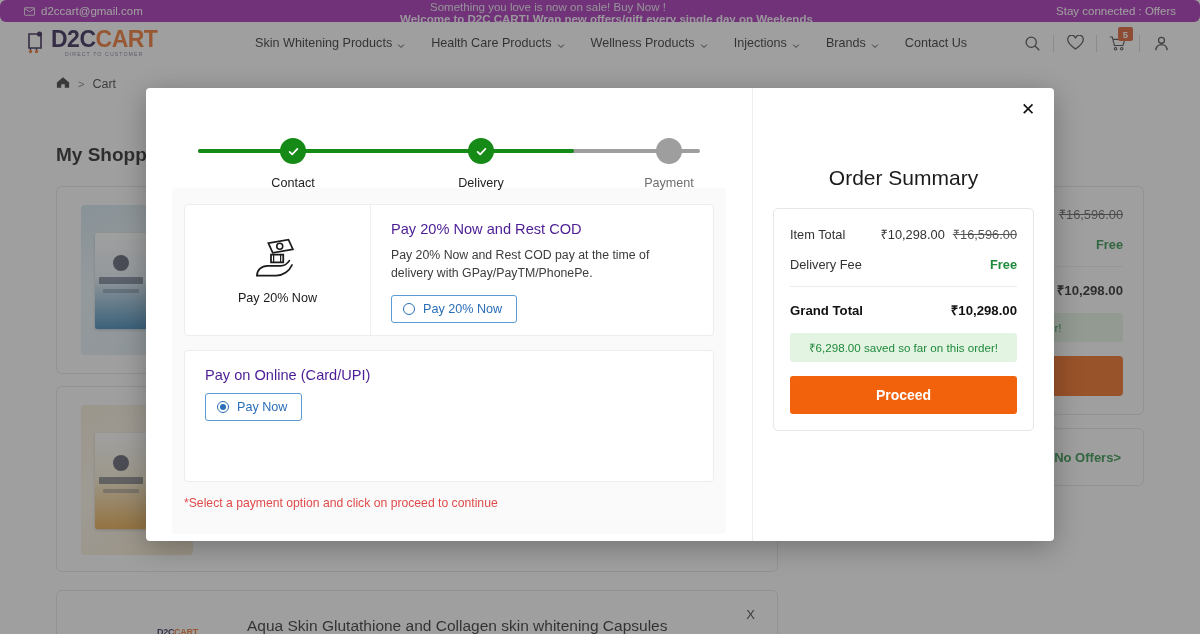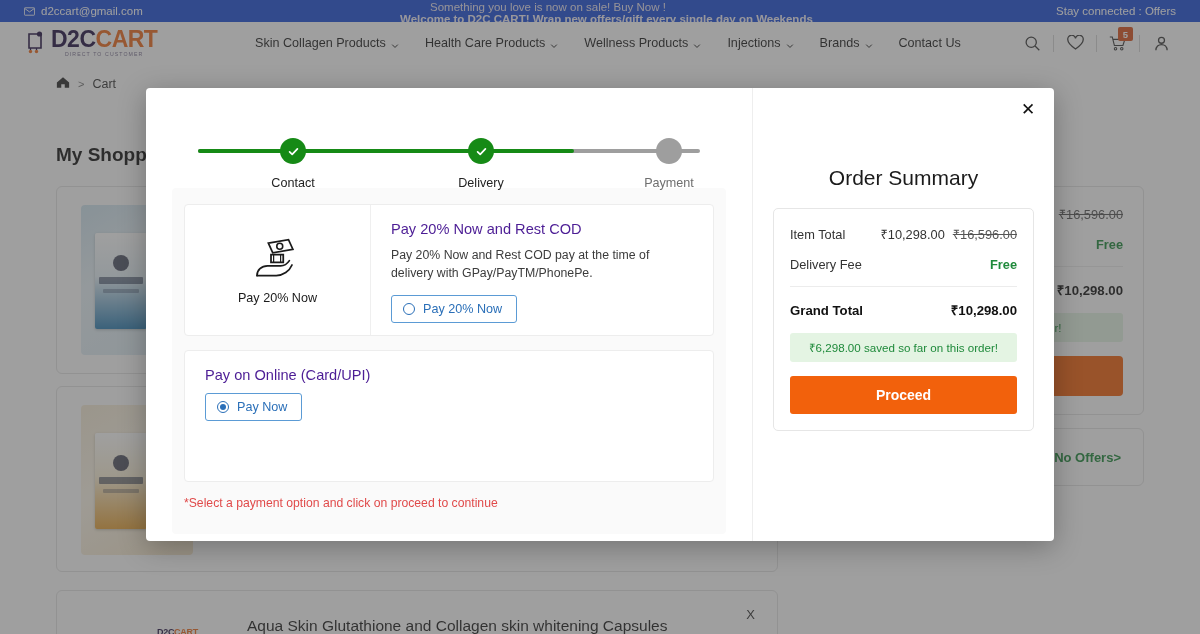--- a/index.html
+++ b/index.html
@@ -9,23 +9,24 @@
     font-family: "Liberation Sans", sans-serif;
     background: #ffffff;
   }
 
   
   #page-root { position: absolute; inset: 0; width: 1200px; height: 634px; }
 
   
   .topbar {
     position: absolute; top: 0; left: 0; width: 1200px; height: 22px;
-    background: #1d4ed8; color: #ffffff;
+    background: #a21caf; color: #ffffff;
     font-size: 11.5px; line-height: 22px;
     overflow: hidden;
+    border-radius: 6px;
   }
   .topbar .email { position: absolute; left: 24px; top: 0; display: flex; align-items: center; gap: 6px; height: 22px; }
   .topbar .email svg { width: 11px; height: 11px; display: block; }
   .topbar .stay { position: absolute; right: 24px; top: 0; height: 18px; line-height: 22px; }
   .marquee-wrap {
     position: absolute; left: 380px; top: 0; width: 620px; height: 22px; overflow: hidden;
   }
   .marq-l1 { position: absolute; left: 50px; top: -4px; font-size: 11.5px; font-weight: 400; white-space: nowrap; color:#e8e3f0; }
   .marq-l2 { position: absolute; left: 20px; top: 8px; font-size: 11.5px; font-weight: bold; white-space: nowrap; color:#f2eff7; }
 
@@ -212,21 +213,21 @@
       <span class="logo-text">
         <span class="logo-main">
           <span class="d2c">D2C</span><span class="cart">CART</span>
         </span>
         <span class="logo-tag">DIRECT TO CUSTOMER</span>
       </span>
     </div>
 
     <div class="nav">
       <div class="nav-item">
-        <span>Skin Collagen Products</span>
+        <span>Skin Whitening Products</span>
         <span class="chev"><svg viewBox="0 0 10 10">
               <path d="M1.5 3.3 L5 6.8 L8.5 3.3" fill="none" stroke="#1b1b1b" stroke-width="1.2"></path>
             </svg></span>
       </div>
       <div class="nav-item">
         <span>Health Care Products</span>
         <span class="chev"><svg viewBox="0 0 10 10">
               <path d="M1.5 3.3 L5 6.8 L8.5 3.3" fill="none" stroke="#1b1b1b" stroke-width="1.2"></path>
             </svg></span>
       </div>

